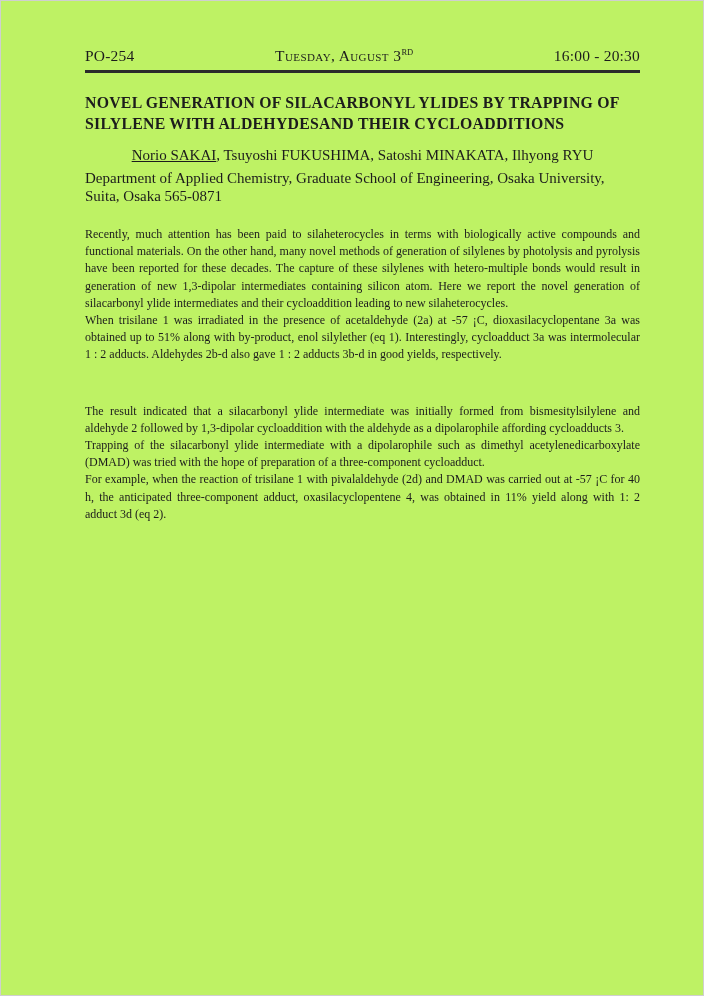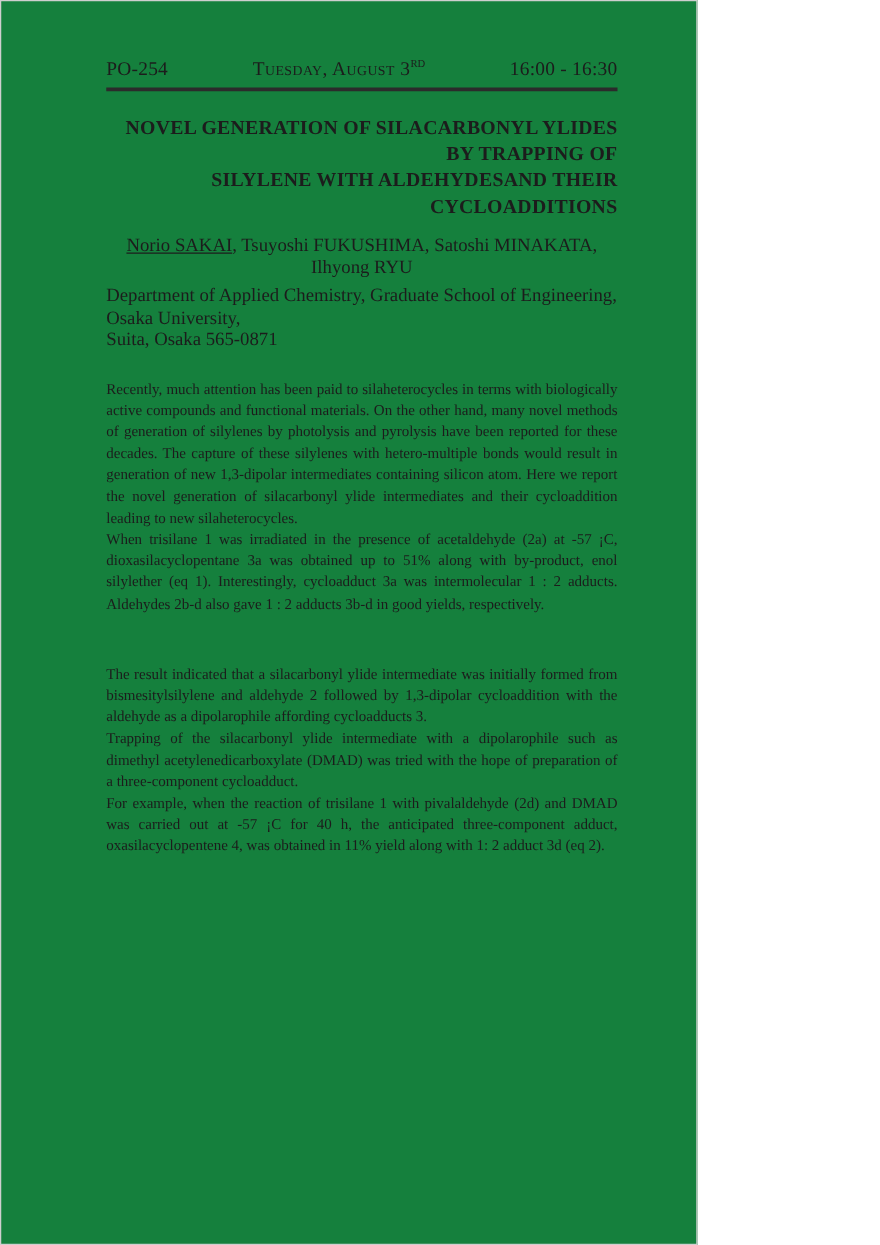--- a/index.html
+++ b/index.html
@@ -1,21 +1,21 @@
 <!DOCTYPE html>
 <html><head>
 <meta charset="utf-8">
 <style>
   html, body { margin:0; padding:0; background:#ffffff; }
   .page {
     position:relative;
-    width:558px;
+    width:704px;
     height:996px;
     box-sizing:border-box;
-    background:#15803d;
+    background:#bef264;
     border:1px solid #cfcfcf;
     font-family:"Liberation Serif","DejaVu Serif",serif;
     color:#1c1c1c;
     overflow:hidden;
   }
   .content {
     box-sizing:border-box;
     padding:46px 63px 0 84px;
   }
   .session-header {
@@ -36,21 +36,21 @@
     letter-spacing:0;
     vertical-align:super;
     line-height:0;
   }
   .session-header .time { letter-spacing:0.2px; }
 
   .paper-title {
     margin:19px 0 0 0;
     font-size:15.8px;
     font-weight:bold;
-    text-align:right;
+    text-align:left;
     line-height:21px;
     letter-spacing:0.25px;
   }
   .paper-title span { display:block; }
 
   .authors {
     margin-top:13px;
     text-align:center;
     font-size:15px;
     line-height:17px;
@@ -77,21 +77,21 @@
 </style>
 </head>
 <body>
 
 <div class="page">
   <div class="content">
 
     <div class="session-header">
       <span class="code">PO-254</span>
       <span class="day"><span>Tuesday, August 3</span><sup>RD</sup></span>
-      <span class="time">16:00 - 16:30</span>
+      <span class="time">16:00 - 20:30</span>
     </div>
 
     <h1 class="paper-title">
       <span>NOVEL GENERATION OF SILACARBONYL YLIDES BY TRAPPING OF</span>
       <span>SILYLENE WITH ALDEHYDESAND THEIR CYCLOADDITIONS</span>
     </h1>
 
     <div class="authors">
       <span class="line"><span class="underlined">Norio SAKAI</span><span>, Tsuyoshi FUKUSHIMA, Satoshi MINAKATA, Ilhyong RYU</span></span>
     </div>

